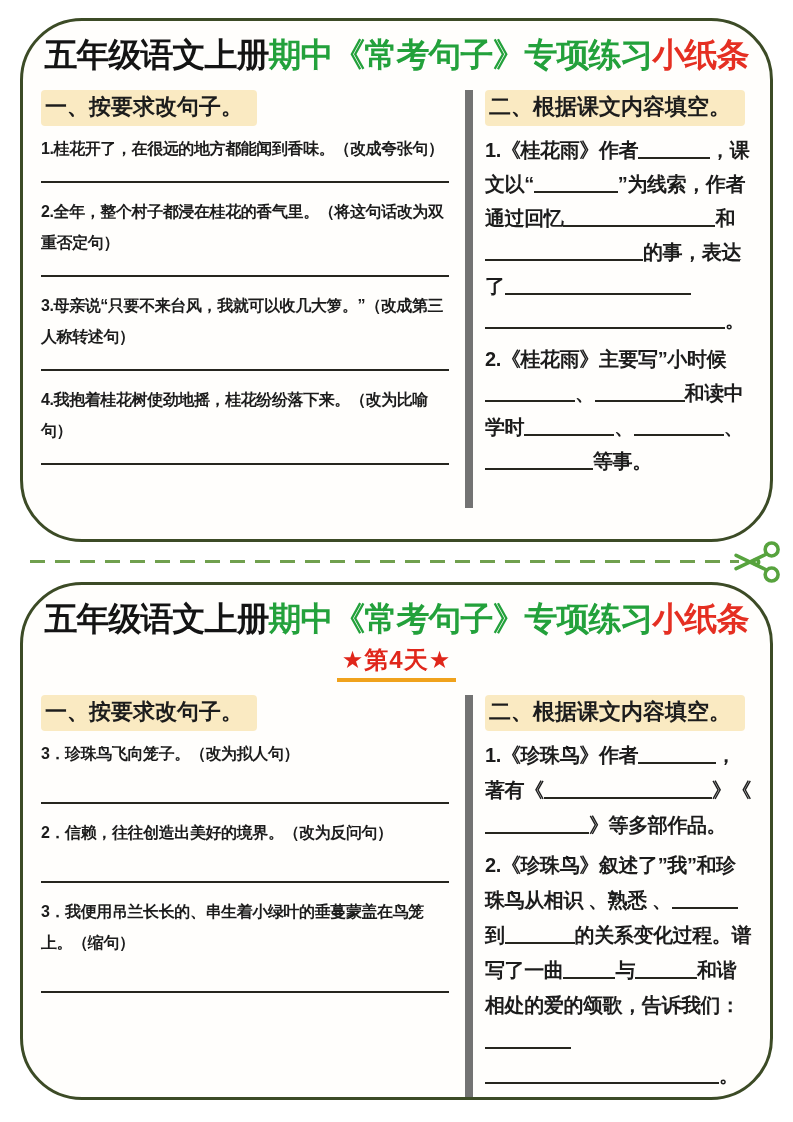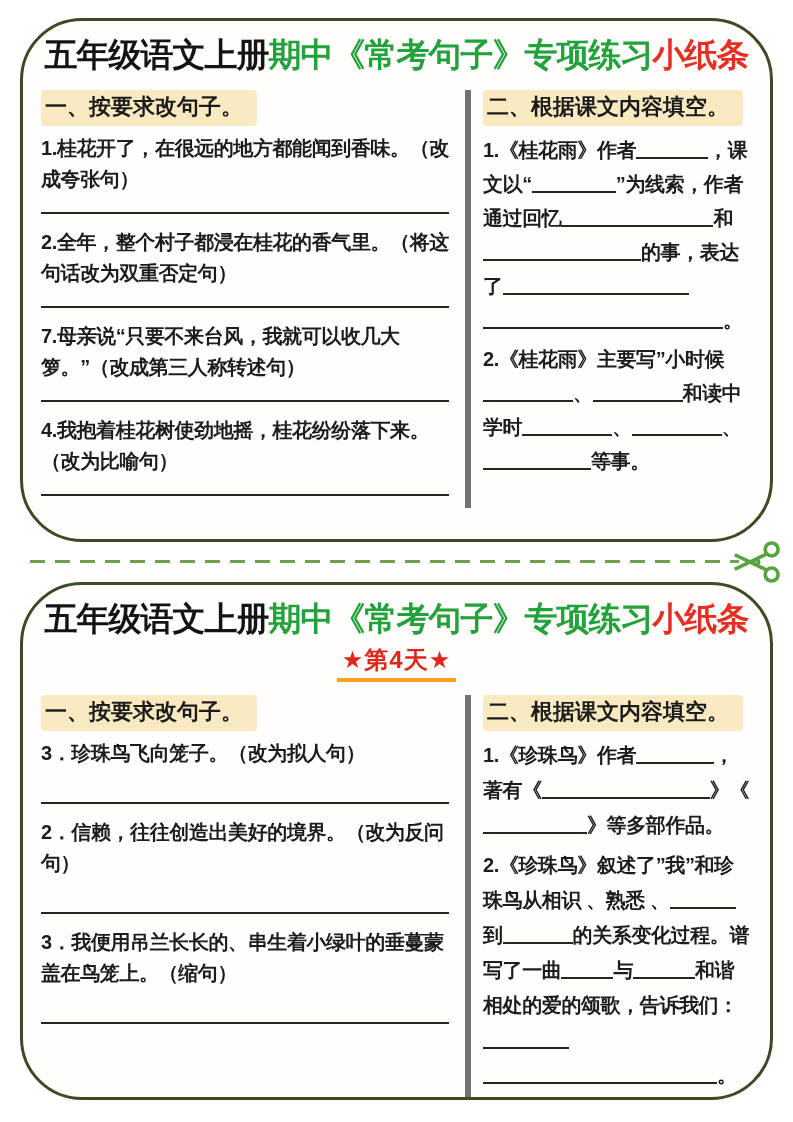--- a/index.html
+++ b/index.html
@@ -13,27 +13,27 @@
   .title{text-align:center;font-size:33px;line-height:44px;font-weight:900;
          white-space:nowrap;letter-spacing:-1px;margin:0;}
   .title span{text-shadow:0 0 1px rgba(255,255,255,.6);margin-top:45px;}
 
   .day-row{text-align:center;margin-top:3px;}
   .day-badge{display:inline-block;color:#e0261a;font-size:24px;font-weight:800;
              padding:0 5px 2px;border-bottom:4px solid #f0a21c;letter-spacing:1px;}
 
   .cols{display:flex;align-items:stretch;margin-top:13px;padding-left:18px;height:418px;}
   .col-left{width:424px;box-sizing:border-box;padding-right:14px;}
-  .col-right{flex:1;border-left:6px solid #737373;padding:0 19px 0 12px;}
+  .col-right{flex:1;border-left:8px solid #737373;padding:0 19px 0 12px;}
 
   .sec-header{display:inline-block;background:#faeac2;border-radius:4px;
               font-size:22px;font-weight:800;line-height:28px;
               padding:3px 14px 5px 4px;margin:0 0 7px;}
 
-  .q p{font-size:20px;line-height:31px;font-weight:700;letter-spacing:-0.4px;margin:0 0 17px;}
+  .q p{font-size:16px;line-height:31px;font-weight:700;letter-spacing:-0.4px;margin:0 0 17px;}
   .answer-line{border-bottom:2px solid #26261f;height:0;margin:0 2px 13px 0;}
   .roomy .q p{margin-bottom:33px;}
 
   .fill{font-size:20px;line-height:34px;font-weight:700;letter-spacing:-0.4px;margin:0 0 5px;}
   .roomy-right .fill{line-height:35px;}
   .blank{display:inline-block;border-bottom:2px solid #26261f;height:15px;vertical-align:-2px;}
 
   .separator{position:relative;height:40px;}
   .cut-line{position:absolute;left:30px;right:54px;top:18px;height:3px;
             background:repeating-linear-gradient(90deg,#70a04e 0 15px,transparent 15px 25px);}
@@ -52,21 +52,21 @@
         <div class="sec-header">一、按要求改句子。</div>
         <div class="q">
           <p>1.桂花开了，在很远的地方都能闻到香味。（改成夸张句）</p>
           <div class="answer-line"></div>
         </div>
         <div class="q">
           <p>2.全年，整个村子都浸在桂花的香气里。（将这句话改为双重否定句）</p>
           <div class="answer-line"></div>
         </div>
         <div class="q">
-          <p>7.母亲说“只要不来台风，我就可以收几大箩。”（改成第三人称转述句）</p>
+          <p>3.母亲说“只要不来台风，我就可以收几大箩。”（改成第三人称转述句）</p>
           <div class="answer-line"></div>
         </div>
         <div class="q">
           <p>4.我抱着桂花树使劲地摇，桂花纷纷落下来。（改为比喻句）</p>
           <div class="answer-line"></div>
         </div>
       </div>
 
       <div class="col-right">
         <div class="sec-header">二、根据课文内容填空。</div>

